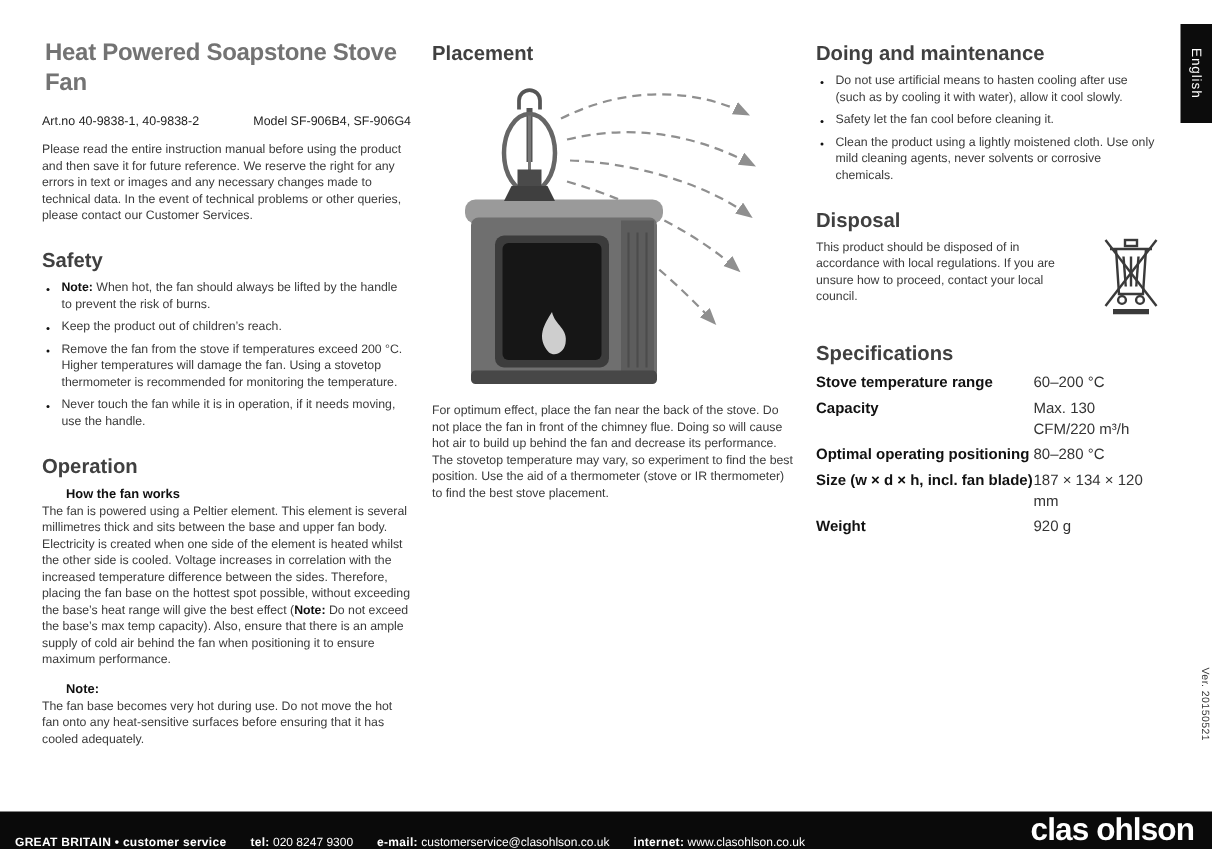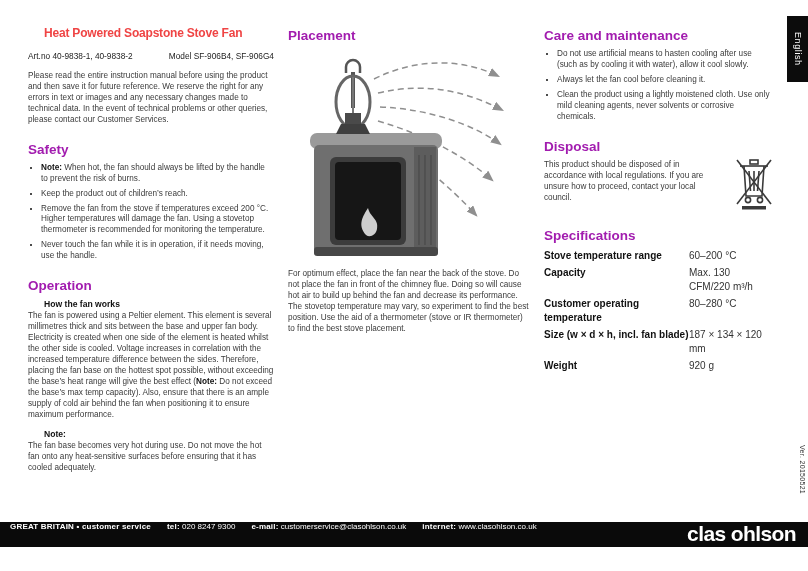--- a/index.html
+++ b/index.html
@@ -11,25 +11,25 @@
     overflow:hidden;
     color:#3a3a3a;
   }
   .content { display:flex; padding:24px 34px 0 28px; gap:14px; }
   .col { box-sizing:border-box; }
   .col-left  { width:246px; }
   .col-mid   { width:242px; }
   .col-right { flex:1; }
 
   h1.title {
-    font-size:12px; line-height:1.22; color:#ef4444;
-    margin:2px 16px 10px; letter-spacing:-0.2px; font-weight:700;
+    font-size:16px; line-height:1.22; color:#737373;
+    margin:2px 2px 10px; letter-spacing:-0.2px; font-weight:700;
   }
   .artno-line { display:flex; gap:16px; font-size:8.3px; color:#222; margin:0 0 10px;justify-content:space-between; }
-  h2.sec { font-size:13.5px; font-weight:700; color:#a21caf; margin:16px 0 6px; }
+  h2.sec { font-size:13.5px; font-weight:700; color:#404040; margin:16px 0 6px; }
   .col > h2.sec:first-child { margin-top:4px; }
   h3.sub { font-size:8.6px; font-weight:700; color:#111; margin:0 0 2px;padding-left:16px; }
   p.body { font-size:8.2px; line-height:1.34; color:#3a3a3a; margin:0 0 8px; }
   .b { font-weight:700; color:#111; }
 
   ul.bullets { margin:2px 0 8px; padding-left:13px; list-style:disc; }
   ul.bullets li { font-size:8.2px; line-height:1.34; color:#3a3a3a; margin-bottom:4px; }
   ul.bullets li::marker { font-size:7px; color:#111; }
 
   .illustration { margin:6px 0 8px; display:block; }
@@ -48,23 +48,23 @@
     display:flex; align-items:center; justify-content:center;
   }
   .english-tab span { writing-mode:vertical-rl; font-size:9px; letter-spacing:0.6px; }
 
   .version {
     position:absolute; right:2px; top:445px;
     writing-mode:vertical-rl; font-size:7px; color:#333; letter-spacing:0.3px;
   }
 
   .footer {
-    position:absolute; left:0; right:0; bottom:24px; height:25px;
+    position:absolute; left:0; right:0; bottom:5px; height:25px;
     background:#0a0a0a; color:#fff;
-    display:flex; align-items:flex-start; padding:0 12px 0 10px; box-sizing:border-box;
+    display:flex; align-items:flex-end; padding:0 12px 0 10px; box-sizing:border-box;
   }
   .footer-left { display:flex; gap:16px; align-items:center; font-size:8px; white-space:nowrap; }
   .footer-left .fb { font-weight:700; letter-spacing:0.2px; }
   .footer-logo {
     margin-left:auto; font-size:21px; font-weight:700; letter-spacing:-0.6px; color:#fff;
   }
 </style>
 </head>
 <body>
 
@@ -142,24 +142,24 @@
         <line x1="65" y1="28" x2="65" y2="78" stroke="#777" stroke-width="2"></line>
         <rect x="57" y="64" width="16" height="12" fill="#4a4a4a"></rect>
         <path d="M48 85 h34 l-5 -10 h-24 z" fill="#3f3f3f"></path>
       </g>
     </svg>
 
     <p class="body">For optimum effect, place the fan near the back of the stove. Do not place the fan in front of the chimney flue. Doing so will cause hot air to build up behind the fan and decrease its performance. The stovetop temperature may vary, so experiment to find the best position. Use the aid of a thermometer (stove or IR thermometer) to find the best stove placement.</p>
   </div>
 
   <div class="col col-right">
-    <h2 class="sec">Care and maintenance</h2>
+    <h2 class="sec">Doing and maintenance</h2>
     <ul class="bullets">
       <li><span>Do not use artificial means to hasten cooling after use (such as by cooling it with water), allow it cool slowly.</span></li>
-      <li><span>Always let the fan cool before cleaning it.</span></li>
+      <li><span>Safety let the fan cool before cleaning it.</span></li>
       <li><span>Clean the product using a lightly moistened cloth. Use only mild cleaning agents, never solvents or corrosive chemicals.</span></li>
     </ul>
 
     <h2 class="sec">Disposal</h2>
     <div class="disposal-row">
       <p class="body">This product should be disposed of in accordance with local regulations. If you are unsure how to proceed, contact your local council.</p>
       <svg class="weee" width="40" height="52" viewBox="0 0 40 52" xmlns="http://www.w3.org/2000/svg">
         <g fill="none" stroke="#3a3a3a" stroke-width="1.6">
           <rect x="16" y="2" width="8" height="4"></rect>
           <line x1="6" y1="8" x2="34" y2="8"></line>
@@ -175,21 +175,21 @@
         <rect x="8" y="48" width="24" height="3.5" fill="#3a3a3a"></rect>
       </svg>
     </div>
 
     <h2 class="sec">Specifications</h2>
     <div class="spec-grid">
       <span class="spec-label">Stove temperature range</span>
       <span class="spec-value">60–200 °C</span>
       <span class="spec-label">Capacity</span>
       <span class="spec-value">Max. 130 CFM/220 m³/h</span>
-      <span class="spec-label">Customer operating temperature</span>
+      <span class="spec-label">Optimal operating positioning</span>
       <span class="spec-value">80–280 °C</span>
       <span class="spec-label">Size (w × d × h, incl. fan blade)</span>
       <span class="spec-value">187 × 134 × 120 mm</span>
       <span class="spec-label">Weight</span>
       <span class="spec-value">920 g</span>
     </div>
   </div>
 </div>
 
 <div class="english-tab">

